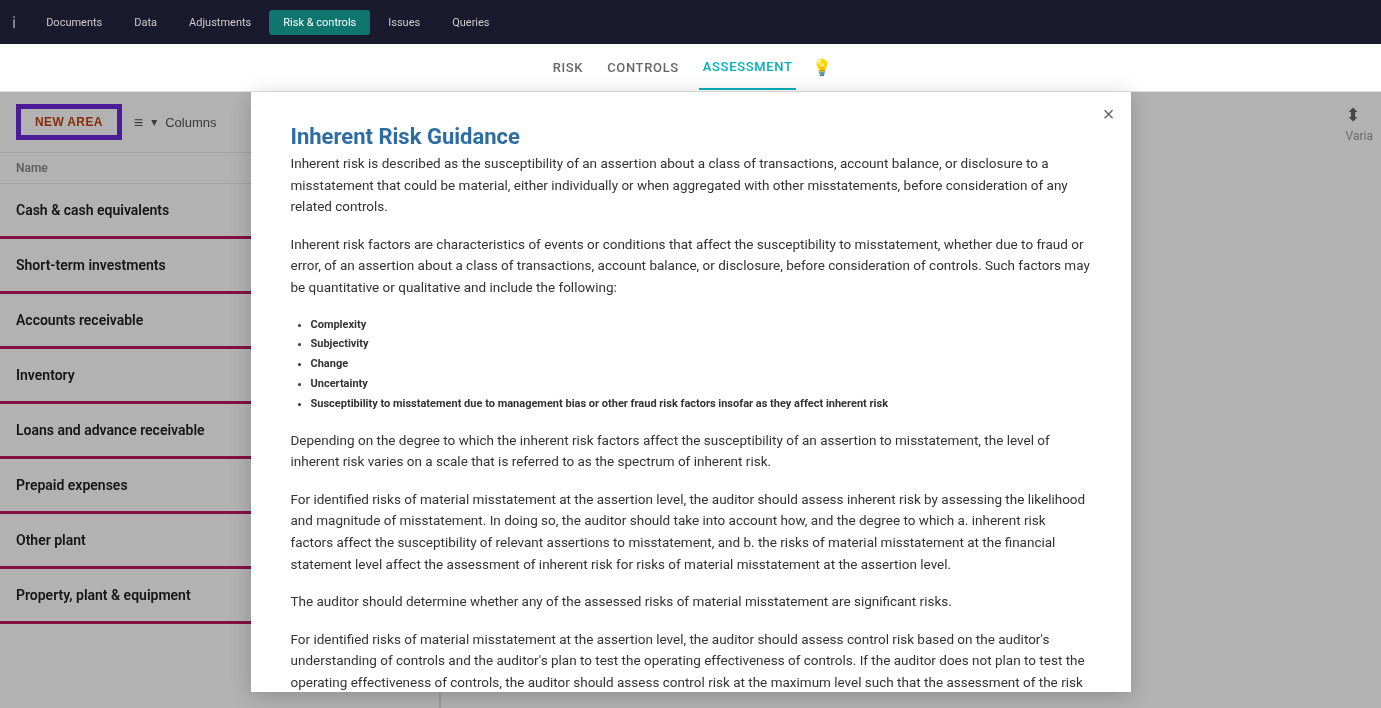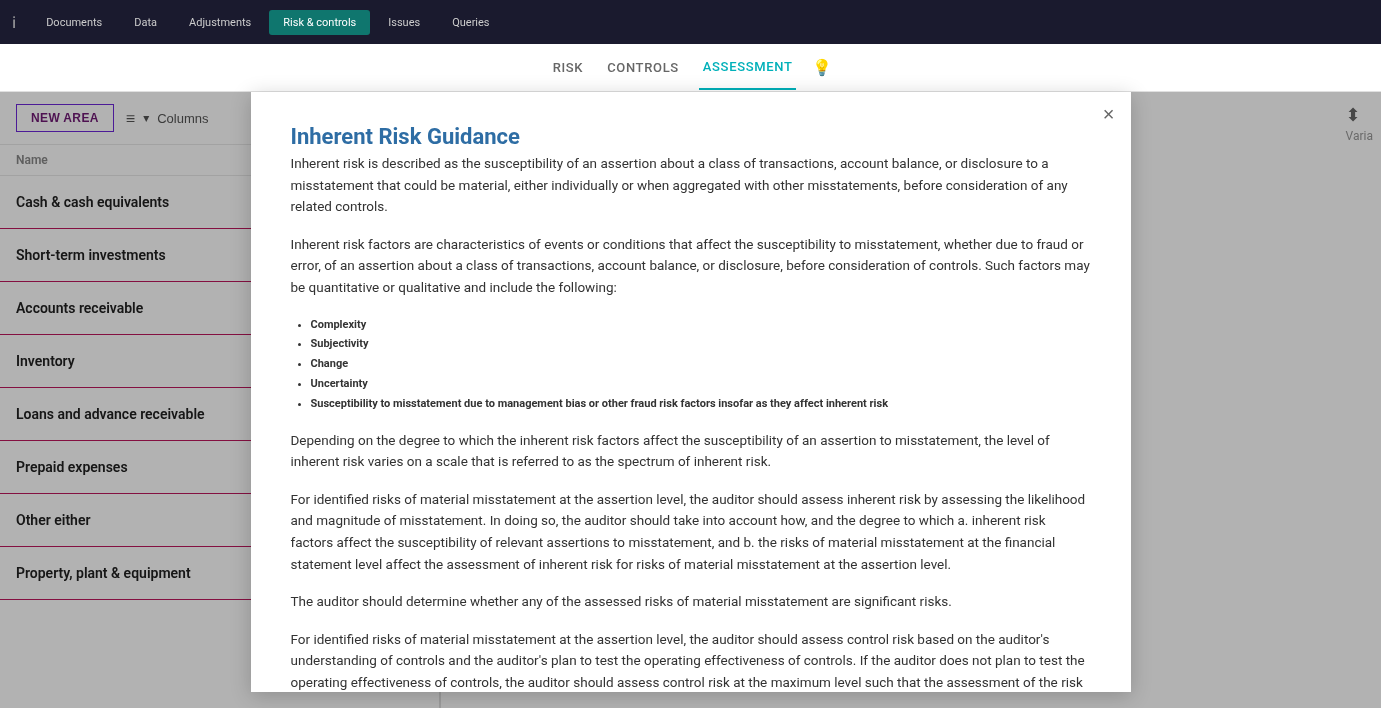--- a/index.html
+++ b/index.html
@@ -78,22 +78,22 @@
 
     .toolbar {
       display: flex;
       align-items: center;
       padding: 12px 16px;
       gap: 8px;
       border-bottom: 1px solid #e8e8e8;
     }
     .new-area-btn {
       background: #fff;
-      border: 1px solid #6d28d9;
-      color: #701a75;
+      border: 5px solid #6d28d9;
+      color: #c2410c;
       font-size: 12px;
       font-weight: 600;
       padding: 6px 14px;
       cursor: pointer;
       letter-spacing: 0.03em;
     }
     .filter-icon {
       color: #555;
       font-size: 16px;
       cursor: pointer;
@@ -116,21 +116,21 @@
       padding: 8px 16px;
       font-size: 12px;
       color: #888;
       font-weight: 600;
       border-bottom: 1px solid #e8e8e8;
       text-transform: none;
     }
 
     .list-item {
       padding: 18px 16px;
-      border-bottom: 1px solid #be185d;
+      border-bottom: 3px solid #be185d;
       font-size: 14px;
       font-weight: 600;
       color: #222;
       cursor: pointer;
     }
 
     
     .modal-overlay {
       position: absolute;
       top: 0;
@@ -245,21 +245,21 @@
     </div>
 
     <div class="col-header">Name</div>
 
     <div class="list-item">Cash &amp; cash equivalents</div>
     <div class="list-item">Short-term investments</div>
     <div class="list-item">Accounts receivable</div>
     <div class="list-item">Inventory</div>
     <div class="list-item">Loans and advance receivable</div>
     <div class="list-item">Prepaid expenses</div>
-    <div class="list-item">Other either</div>
+    <div class="list-item">Other plant</div>
     <div class="list-item">Property, plant &amp; equipment</div>
   </div>
 
   <div class="right-panel">
     <div>
       <div class="download-icon">⬍</div>
       <div class="varia-label">Varia</div>
     </div>
   </div>
 

